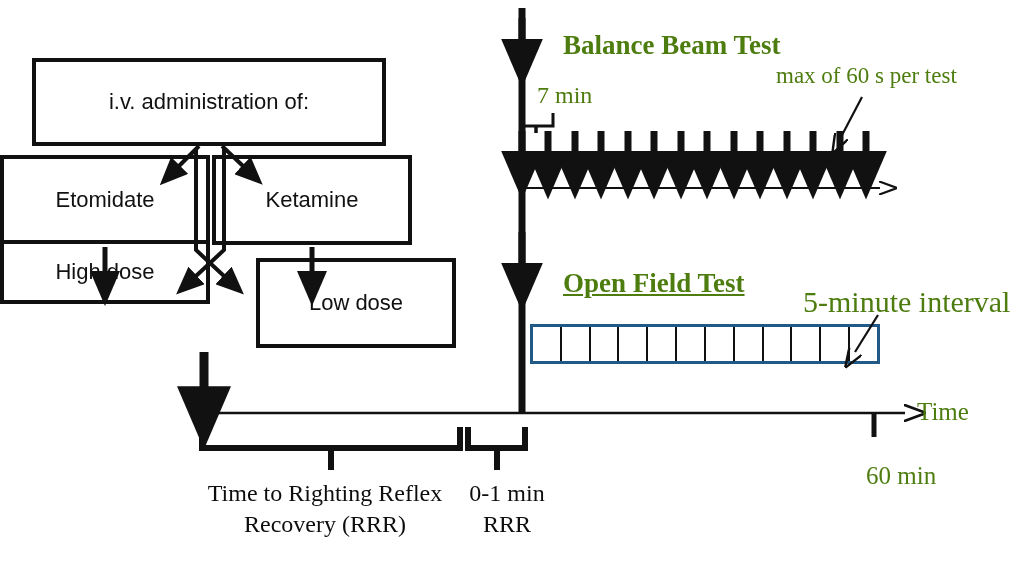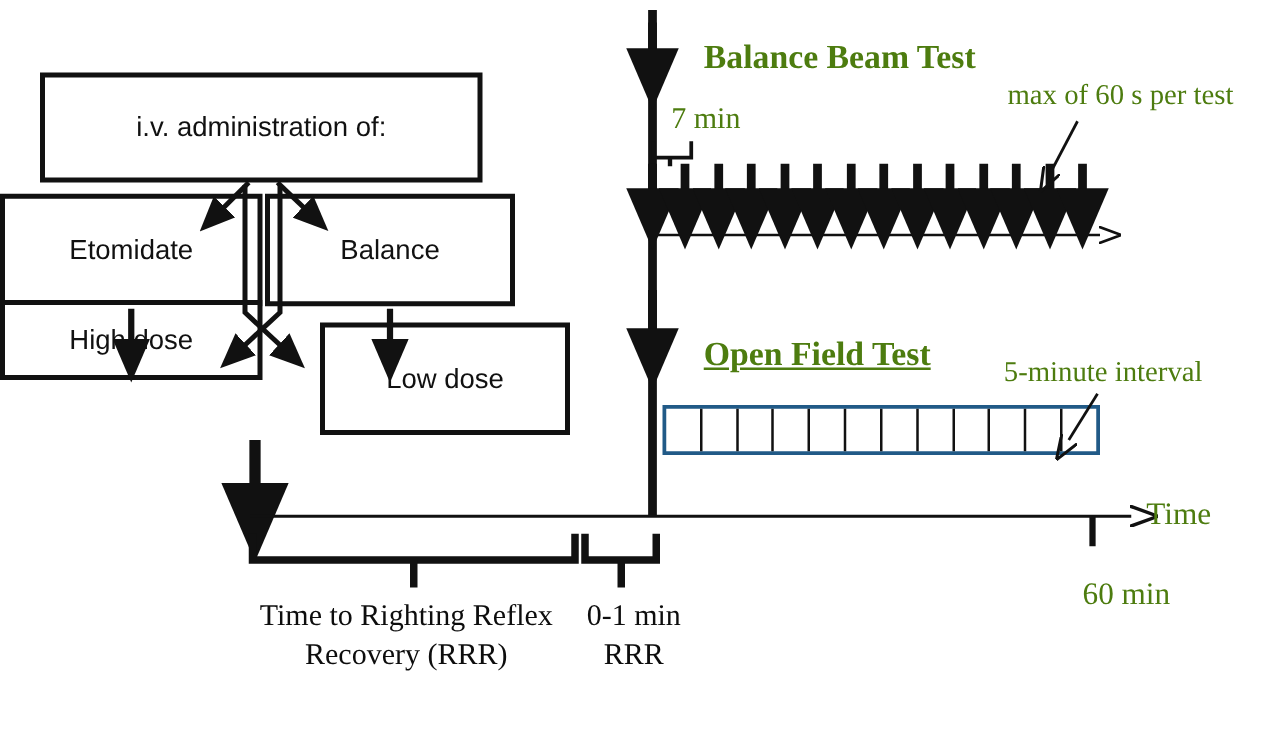--- a/index.html
+++ b/index.html
@@ -33,22 +33,22 @@
   
   #vec{position:absolute;left:0;top:0;width:1024px;height:584px;z-index:6;}
 
   
   .lbl{position:absolute;white-space:nowrap;z-index:8;color:#4d7c0f;}
   .serif{font-family:"Liberation Serif", serif;}
   .bold-serif{font-family:"Liberation Serif", serif;font-weight:bold;}
 
   #lbl-bbt{left:563px;top:30px;font-size:27px;}
   #lbl-oft{left:563px;top:268px;font-size:27px;text-decoration:underline;}
-  #lbl-max60{left:806px;top:63px;font-size:23px;text-align:right;}
-  #lbl-5min{left:803px;top:285px;font-size:23px;}
+  #lbl-max60{left:776px;top:63px;font-size:23px;text-align:right;}
+  #lbl-5min{left:803px;top:285px;font-size:30px;}
   #lbl-4min{left:537px;top:82px;font-size:24px;}
   #lbl-time{left:917px;top:398px;font-size:25px;}
   #lbl-60min{left:866px;top:462px;font-size:25px;}
 
   .blk{position:absolute;text-align:center;z-index:8;line-height:1.28;font-size:24px;}
   #lbl-rrr{left:150px;top:478px;width:350px;}
   #lbl-01min{left:452px;top:478px;width:110px;}
 
   
   #oft-bar{
@@ -73,21 +73,21 @@
 
 <div id="stage">
 
   <div class="fbox" id="box-iv">
     <span>i.v. administration of:</span>
   </div>
   <div class="fbox" id="box-etomidate">
     <span>Etomidate</span>
   </div>
   <div class="fbox" id="box-ketamine">
-    <span>Balance</span>
+    <span>Ketamine</span>
   </div>
   <div class="fbox" id="box-high">
     <span>High dose</span>
   </div>
   <div class="fbox" id="box-low">
     <span>Low dose</span>
   </div>
 
   <div id="oft-bar">
       <div class="cell"></div>

